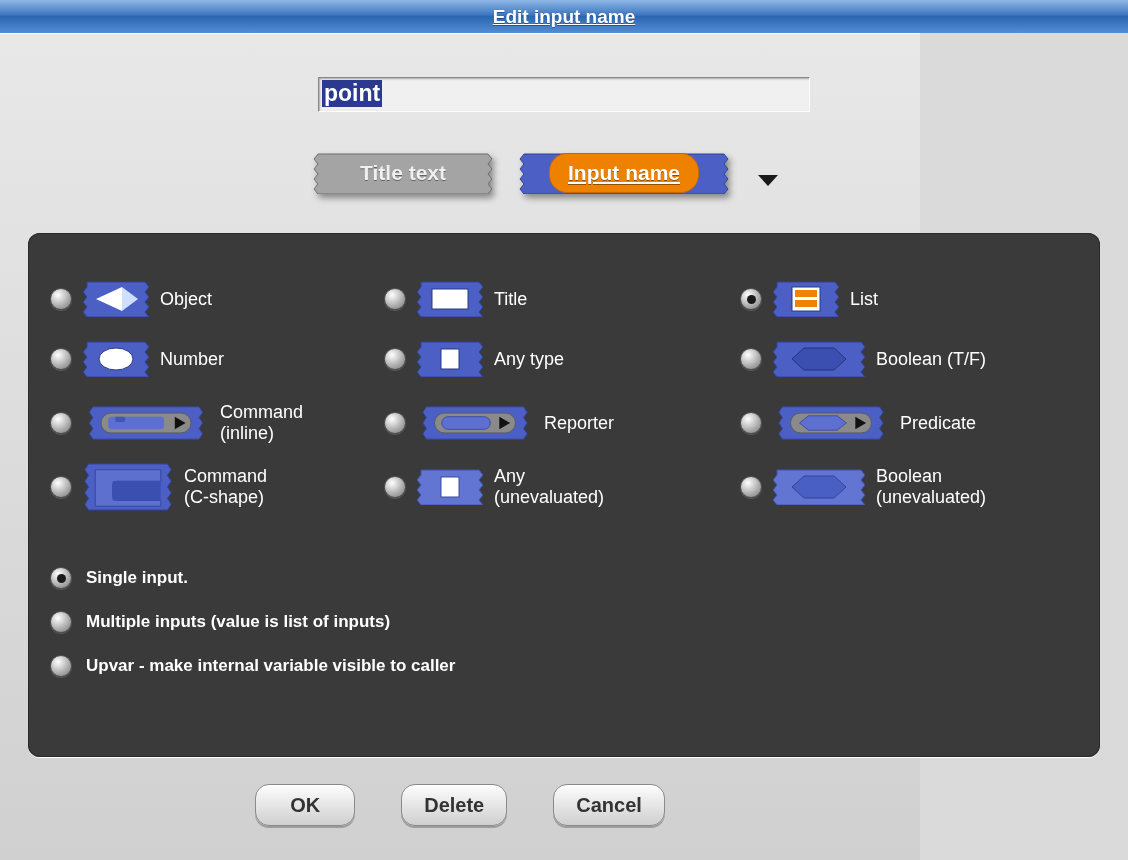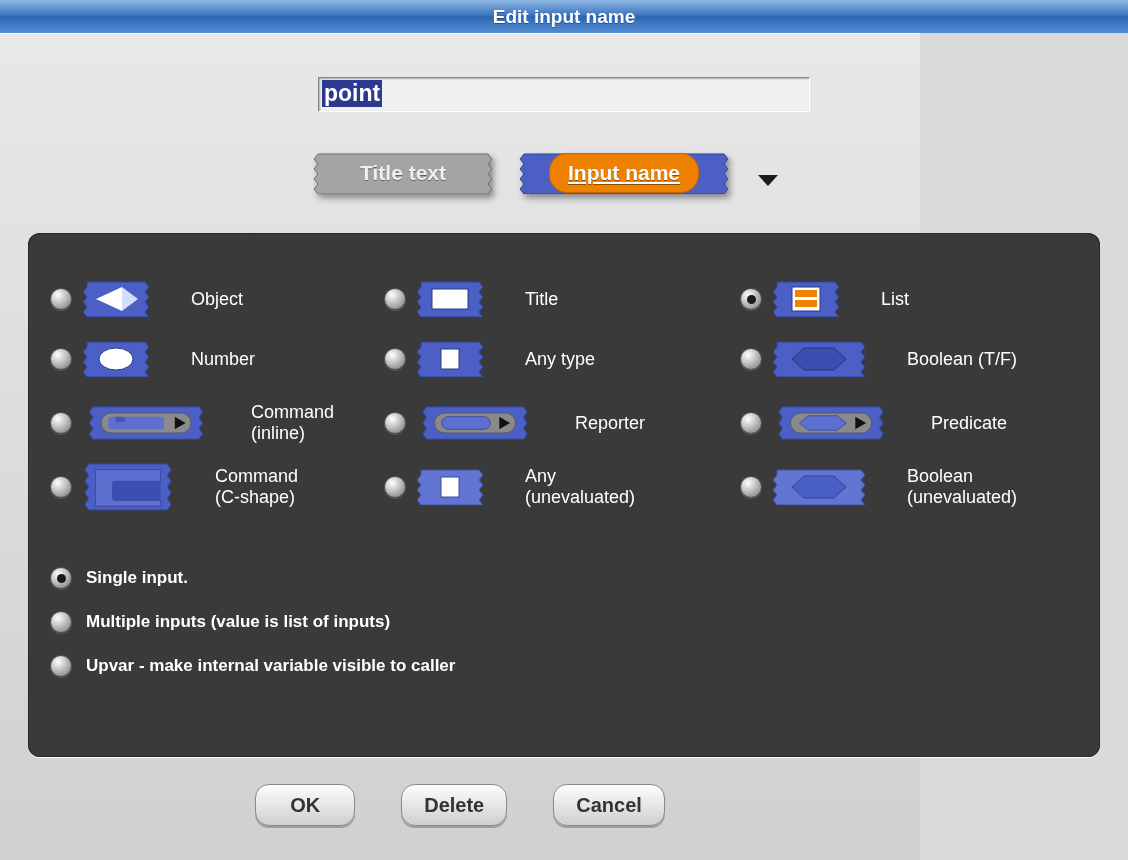--- a/index.html
+++ b/index.html
@@ -11,20 +11,21 @@
 .titlebar {
   height: 33px;
   background: linear-gradient(to bottom, #8fb8e6 0%, #3e76c0 45%, #2d66b0 50%, #528dd6 100%);
   color: #fff;
   font-weight: bold;
   font-size: 19px;
   display: flex;
   align-items: center;
   justify-content: center;
   text-shadow: 0 1px 0 rgba(0,0,0,.3);
+  text-decoration: underline;
 }
 .body-outer {
   width: 920px;
   height: 827px;
   background: linear-gradient(to bottom, #e8e8e8, #d0d0d0);
   border-top: 1px solid #fff;
   position: relative;
 }
 .name-field {
   position: absolute;
@@ -97,21 +98,21 @@
   grid-template-rows: 60px 60px 68px 60px;
   align-items: center;
 }
 .type-item {
   display: flex;
   align-items: center;
   gap: 10px;
   font-size: 18px;
   cursor: pointer;
 }
-.type-item .lbl { line-height: 1.15; margin-left: 31px; }
+.type-item .lbl { line-height: 1.15; }
 .radio {
   width: 22px; height: 22px;
   border-radius: 50%;
   background: radial-gradient(circle at 35% 30%, #fff, #aaa 60%, #777);
   border: 1px solid #555;
   box-shadow: 0 1px 0 rgba(255,255,255,.15);
   position: relative;
   flex: 0 0 22px;
 }
 .radio.checked::after {

